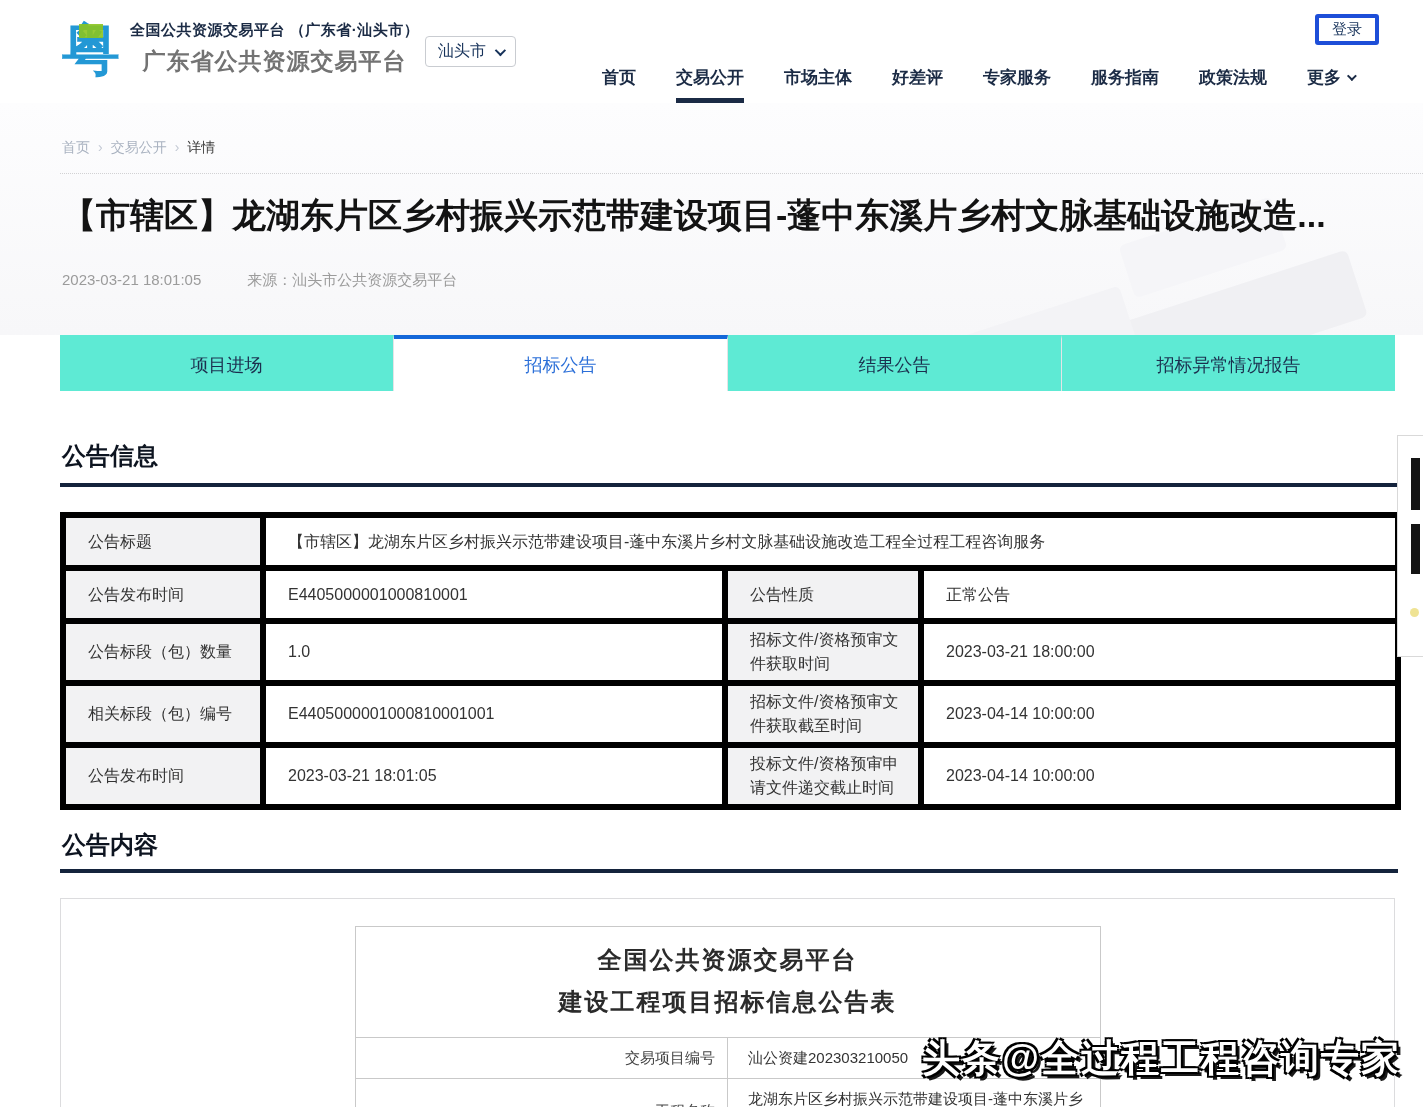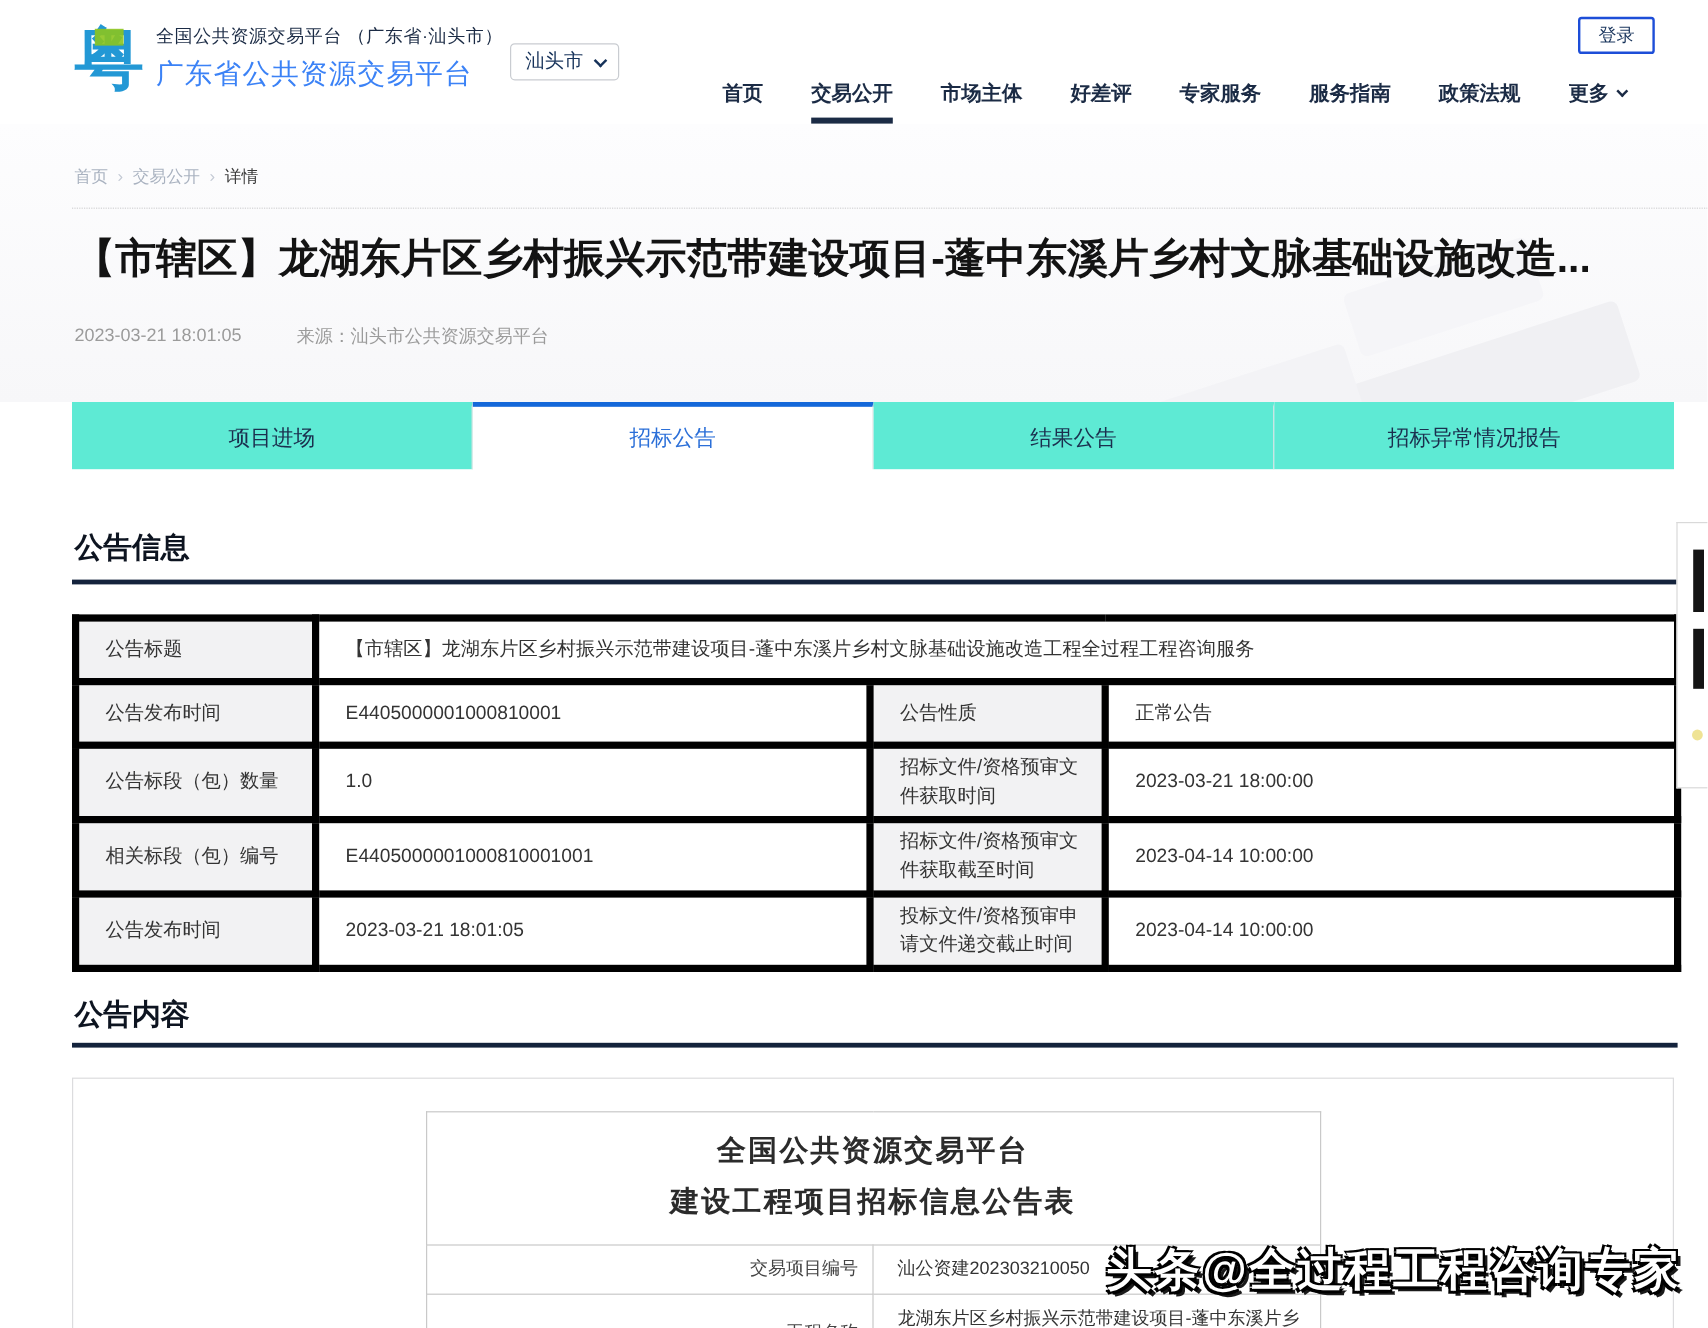--- a/index.html
+++ b/index.html
@@ -16,22 +16,22 @@
   .brand { position:absolute; left:60px; top:10px; display:flex; align-items:center; }
   .logo {
     width:62px; height:78px; display:flex; align-items:center; justify-content:center;
     font-size:58px; font-weight:700; color:#2398d5; line-height:1; position:relative;
   }
   .logo .logo-accent {
     position:absolute; top:14px; left:19px; width:24px; height:14px;
     background:#8cc41e; opacity:.9;
   }
   .brand-text { margin-left:8px; }
-  .brand-line1 { font-size:15px; font-weight:400; color:#1b2b45; letter-spacing:.5px; }
-  .brand-line2 { font-size:23px; font-weight:400; color:#3b82f6; margin-top:6px; letter-spacing:1px; }
+  .brand-line1 { font-size:15px; font-weight:700; color:#1b2b45; letter-spacing:.5px; }
+  .brand-line2 { font-size:23px; font-weight:700; color:#737373; margin-top:6px; letter-spacing:1px;text-align:center; }
 
   .city-select {
     position:absolute; left:425px; top:36px; height:31px; padding:0 12px;
     border:1px solid #c9ccd1; border-radius:4px; background:#fff;
     display:flex; align-items:center; gap:9px;
     font-size:16px; font-weight:400; color:#16325a; cursor:pointer;
   }
   .chevron {
     width:8px; height:8px; border-right:2px solid #16325a; border-bottom:2px solid #16325a;
     transform:rotate(45deg) translateY(-2px); display:inline-block;
@@ -40,21 +40,21 @@
   .nav-item {
     position:relative; height:51px; display:flex; align-items:center; gap:6px;
     font-size:17px; font-weight:700; color:#1b2b45; cursor:pointer; white-space:nowrap;
   }
   .nav-item.active::after {
     content:""; position:absolute; bottom:0; left:0; right:0; height:5px; background:#1b2b45;
   }
   .nav-item .chevron { border-color:#1b2b45; width:7px; height:7px; }
   .login-btn {
     position:absolute; right:44px; top:14px; width:64px; height:31px;
-    border:2px solid #1d4ed8; border-radius:3px; background:#fff;
+    border:4px solid #1d4ed8; border-radius:3px; background:#fff;
     display:flex; align-items:center; justify-content:center;
     font-size:15px; color:#16325a; cursor:pointer;
   }
 
   
   .hero {
     position:absolute; top:103px; left:0; width:1423px; height:232px;
     background:linear-gradient(180deg,#fdfdfe 0%, #f7f7f9 100%); overflow:hidden;
   }
   .kb { position:absolute; background:#f0f0f3; border-radius:6px; }

